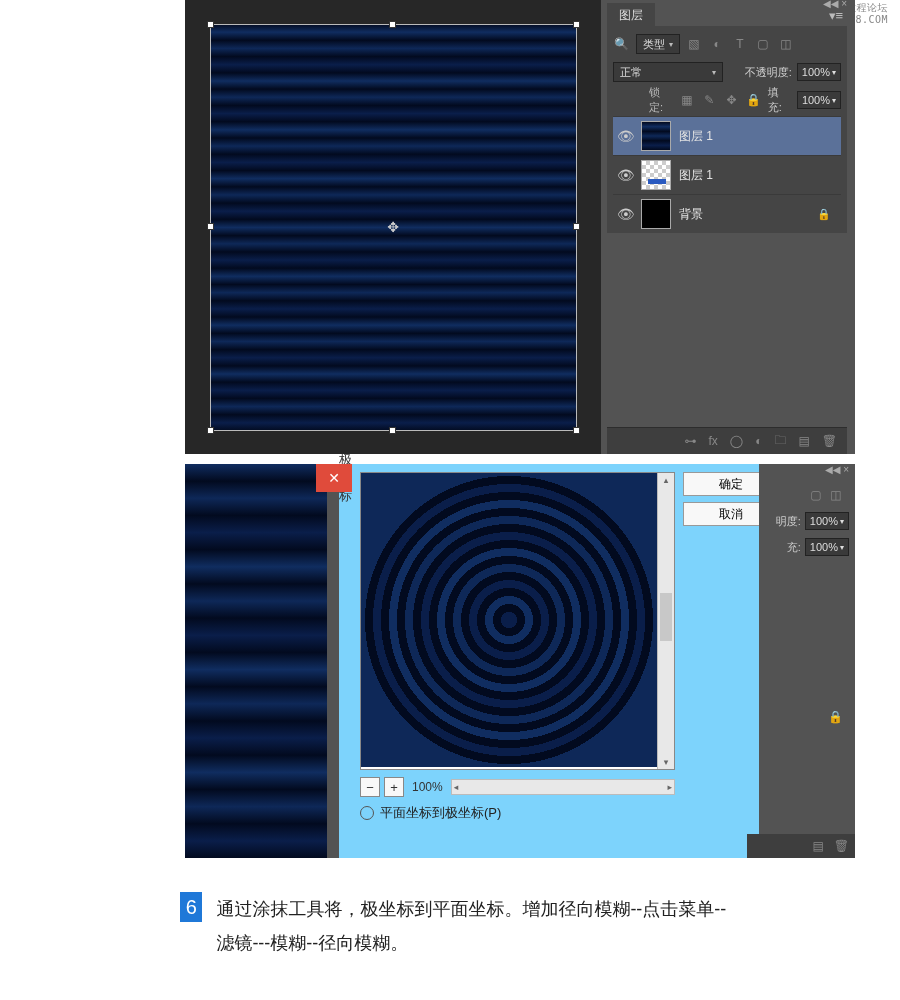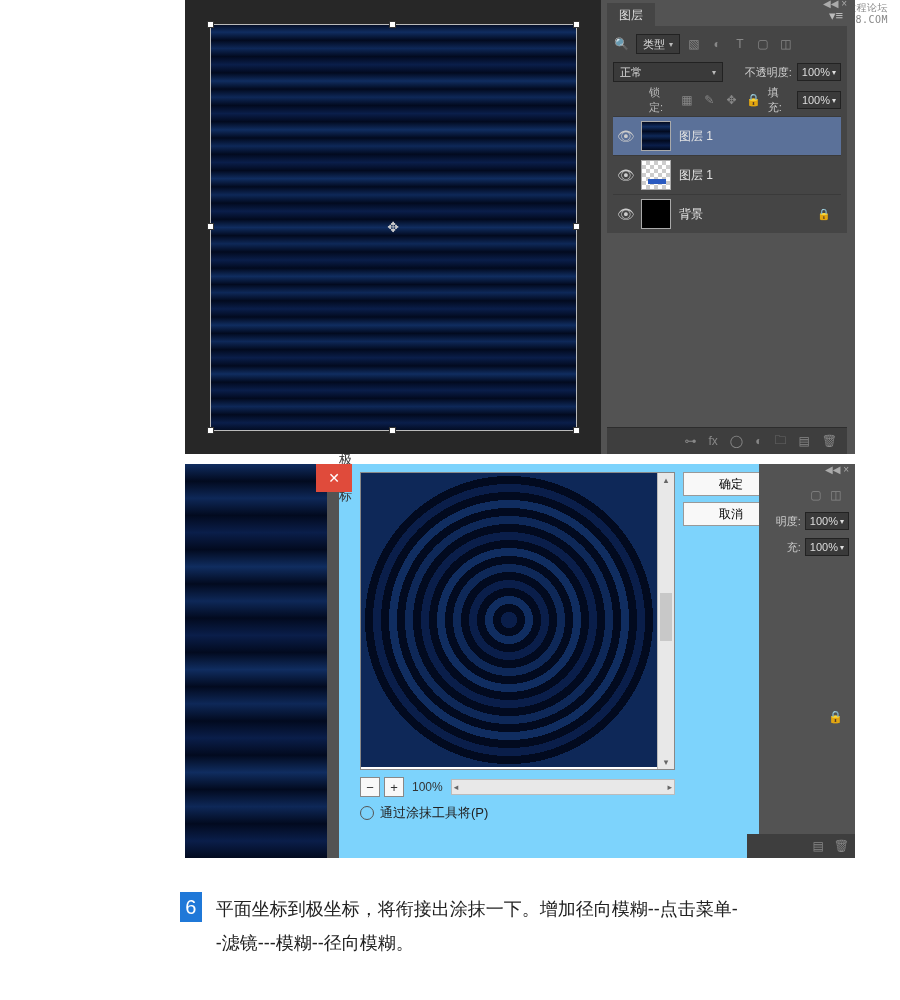--- a/index.html
+++ b/index.html
@@ -541,21 +541,21 @@
             <span class="zoom-btn">−</span>
             <span class="zoom-btn">+</span>
             <span style="margin:0 4px">100%</span>
             <span class="scroll-h">
                 <span>◂</span>
                 <span>▸</span>
               </span>
           </div>
           <div class="radio-row">
             <span class="radio-dot"></span>
-            <span>通过涂抹工具将(P)</span>
+            <span>平面坐标到极坐标(P)</span>
           </div>
         </div>
         <div class="btn-col">
           <div class="ps-btn">确定</div>
           <div class="ps-btn">取消</div>
         </div>
       </div>
     </div>
     <div class="ss2-panel-shadow">
       <div class="panel-collapse2">◀◀ ×</div>
@@ -579,14 +579,14 @@
     </div>
     <div class="ss2-footer">
       <span>▤</span>
       <span>🗑</span>
     </div>
   </div>
 </div>
 
 <div class="step-block">
   <div class="step-num">6</div>
-  <div class="step-text">平面坐标到极坐标，将衔接出涂抹一下。增加径向模糊--点击菜单--滤镜---模糊--径向模糊。</div>
+  <div class="step-text">通过涂抹工具将，极坐标到平面坐标。增加径向模糊--点击菜单--滤镜---模糊--径向模糊。</div>
 </div>
 
 </body></html>

